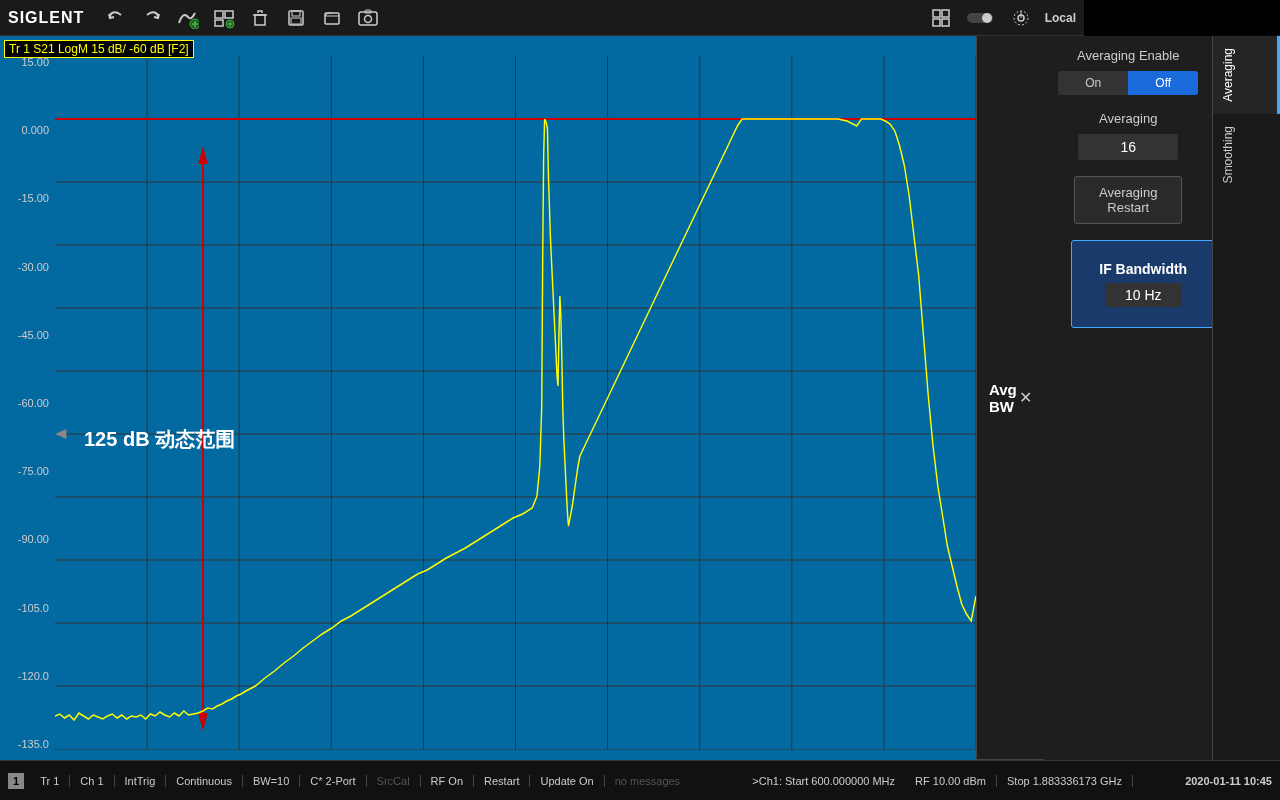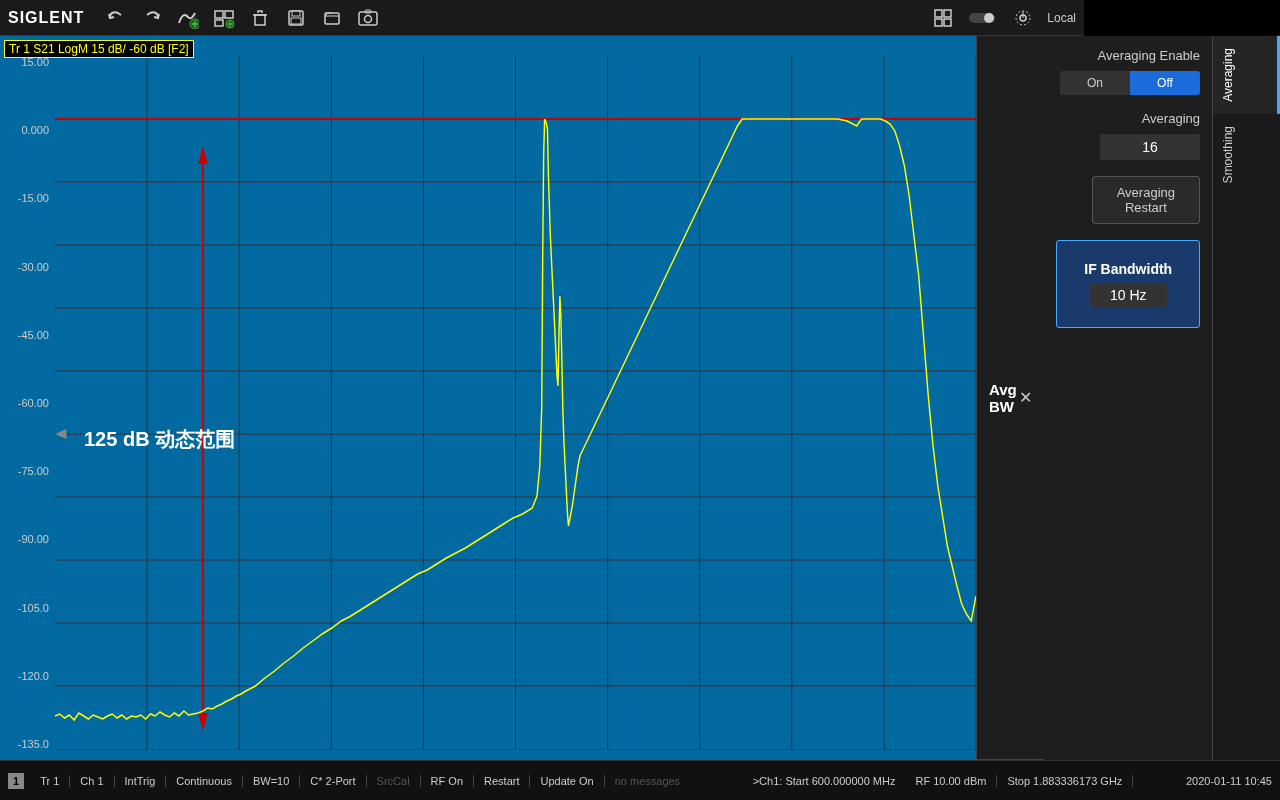--- a/index.html
+++ b/index.html
@@ -45,20 +45,21 @@
     }
     .toolbar-right {
       margin-left: auto;
       display: flex;
       align-items: center;
       gap: 8px;
     }
     .toolbar-local {
       color: #ccc;
       font-size: 12px;
+      font-weight: bold;
     }
 
     
     #main {
       display: flex;
       width: 1280px;
       height: 724px; 
     }
 
     
@@ -163,21 +164,21 @@
       flex: 1;
       padding: 12px;
       display: flex;
       flex-direction: column;
       gap: 16px;
     }
 
     .panel-section {
       display: flex;
       flex-direction: column;
-      align-items: flex-end;
+      align-items: center;
       gap: 8px;
     }
     .panel-section-label {
       color: #ccc;
       font-size: 13px;
       text-align: center;
     }
 
     
     .toggle-group {
@@ -270,20 +271,21 @@
       color: #ccc;
       font-size: 11px;
       padding: 0 10px;
       border-right: 1px solid #444;
     }
     .status-item:last-child { border-right: none; }
     .status-right {
       margin-left: auto;
       color: #ccc;
       font-size: 11px;
+      font-weight: bold;
     }
     .status-msg {
       color: #555;
       font-size: 11px;
       padding: 0 10px;
     }
   </style>
 </head>
 <body>
 

